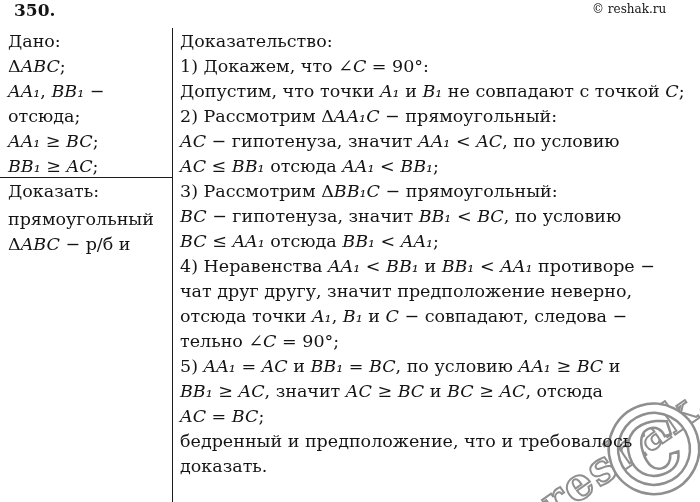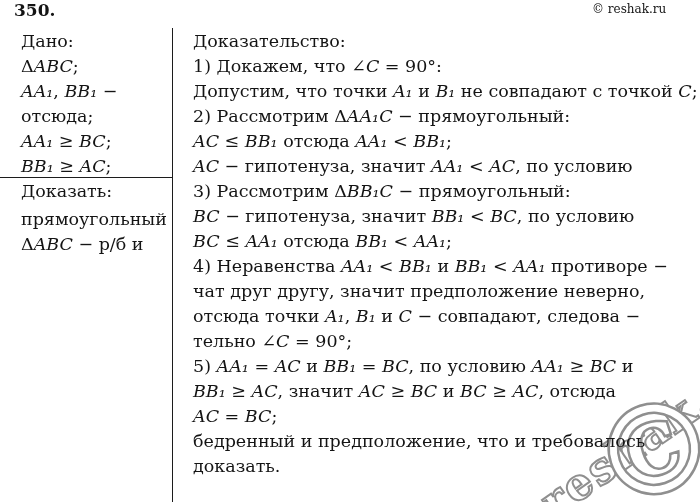--- a/index.html
+++ b/index.html
@@ -17,21 +17,21 @@
     font-size:12px; white-space:nowrap;
   }
   .col-left {
     position:absolute; left:8px; top:29px; width:160px; z-index:2;
     font-size:17.5px; line-height:25px;
   }
   .col-right {
     position:absolute; left:180px; top:29px; width:518px; z-index:2;
     font-size:17.5px; line-height:25px;
   }
-  .line { height:25px; white-space:nowrap; overflow:visible;margin-left:13px; }
+  .line { height:25px; white-space:nowrap; overflow:visible; }
   .vline {
     position:absolute; left:172px; top:28px; width:1px; height:474px;
     background:#1c1c1c; z-index:1;
   }
   .hline {
     position:absolute; left:0px; top:177px; width:172px; height:1px;
     background:#1c1c1c; z-index:1;
   }
   i { font-style:italic; }
   .watermark-text {
@@ -69,22 +69,22 @@
   <div class="line" style="height:28px">Доказать:</div>
   <div class="line mathline">прямоугольный</div>
   <div class="line mathline">Δ<i>ABC</i> − р/б и</div>
 </div>
 
 <div class="col-right">
   <div class="line">Доказательство:</div>
   <div class="line mathline">1) Докажем, что ∠<i>C</i> = 90°:</div>
   <div class="line mathline">Допустим, что точки <i>A₁</i> и <i>B₁</i> не совпадают с точкой <i>C</i>;</div>
   <div class="line mathline">2) Рассмотрим Δ<i>AA₁</i><i>C</i> − прямоугольный:</div>
+  <div class="line mathline"><i>AC</i> − гипотенуза, значит <i>AA₁</i> &lt; <i>AC</i>, по условию</div>
   <div class="line mathline"><i>AC</i> ≤ <i>BB₁</i> отсюда <i>AA₁</i> &lt; <i>BB₁</i>;</div>
-  <div class="line mathline"><i>AC</i> − гипотенуза, значит <i>AA₁</i> &lt; <i>AC</i>, по условию</div>
   <div class="line mathline">3) Рассмотрим Δ<i>BB₁</i><i>C</i> − прямоугольный:</div>
   <div class="line mathline"><i>BC</i> − гипотенуза, значит <i>BB₁</i> &lt; <i>BC</i>, по условию</div>
   <div class="line mathline"><i>BC</i> ≤ <i>AA₁</i> отсюда <i>BB₁</i> &lt; <i>AA₁</i>;</div>
   <div class="line mathline">4) Неравенства <i>AA₁</i> &lt; <i>BB₁</i> и <i>BB₁</i> &lt; <i>AA₁</i> противоре −</div>
   <div class="line mathline">чат друг другу, значит предположение неверно,</div>
   <div class="line mathline">отсюда точки <i>A₁</i>, <i>B₁</i> и <i>C</i> − совпадают, следова −</div>
   <div class="line mathline">тельно ∠<i>C</i> = 90°;</div>
   <div class="line mathline">5) <i>AA₁</i> = <i>AC</i> и <i>BB₁</i> = <i>BC</i>, по условию <i>AA₁</i> ≥ <i>BC</i> и</div>
   <div class="line mathline"><i>BB₁</i> ≥ <i>AC</i>, значит <i>AC</i> ≥ <i>BC</i> и <i>BC</i> ≥ <i>AC</i>, отсюда</div>
   <div class="line mathline"><i>AC</i> = <i>BC</i>;</div>

